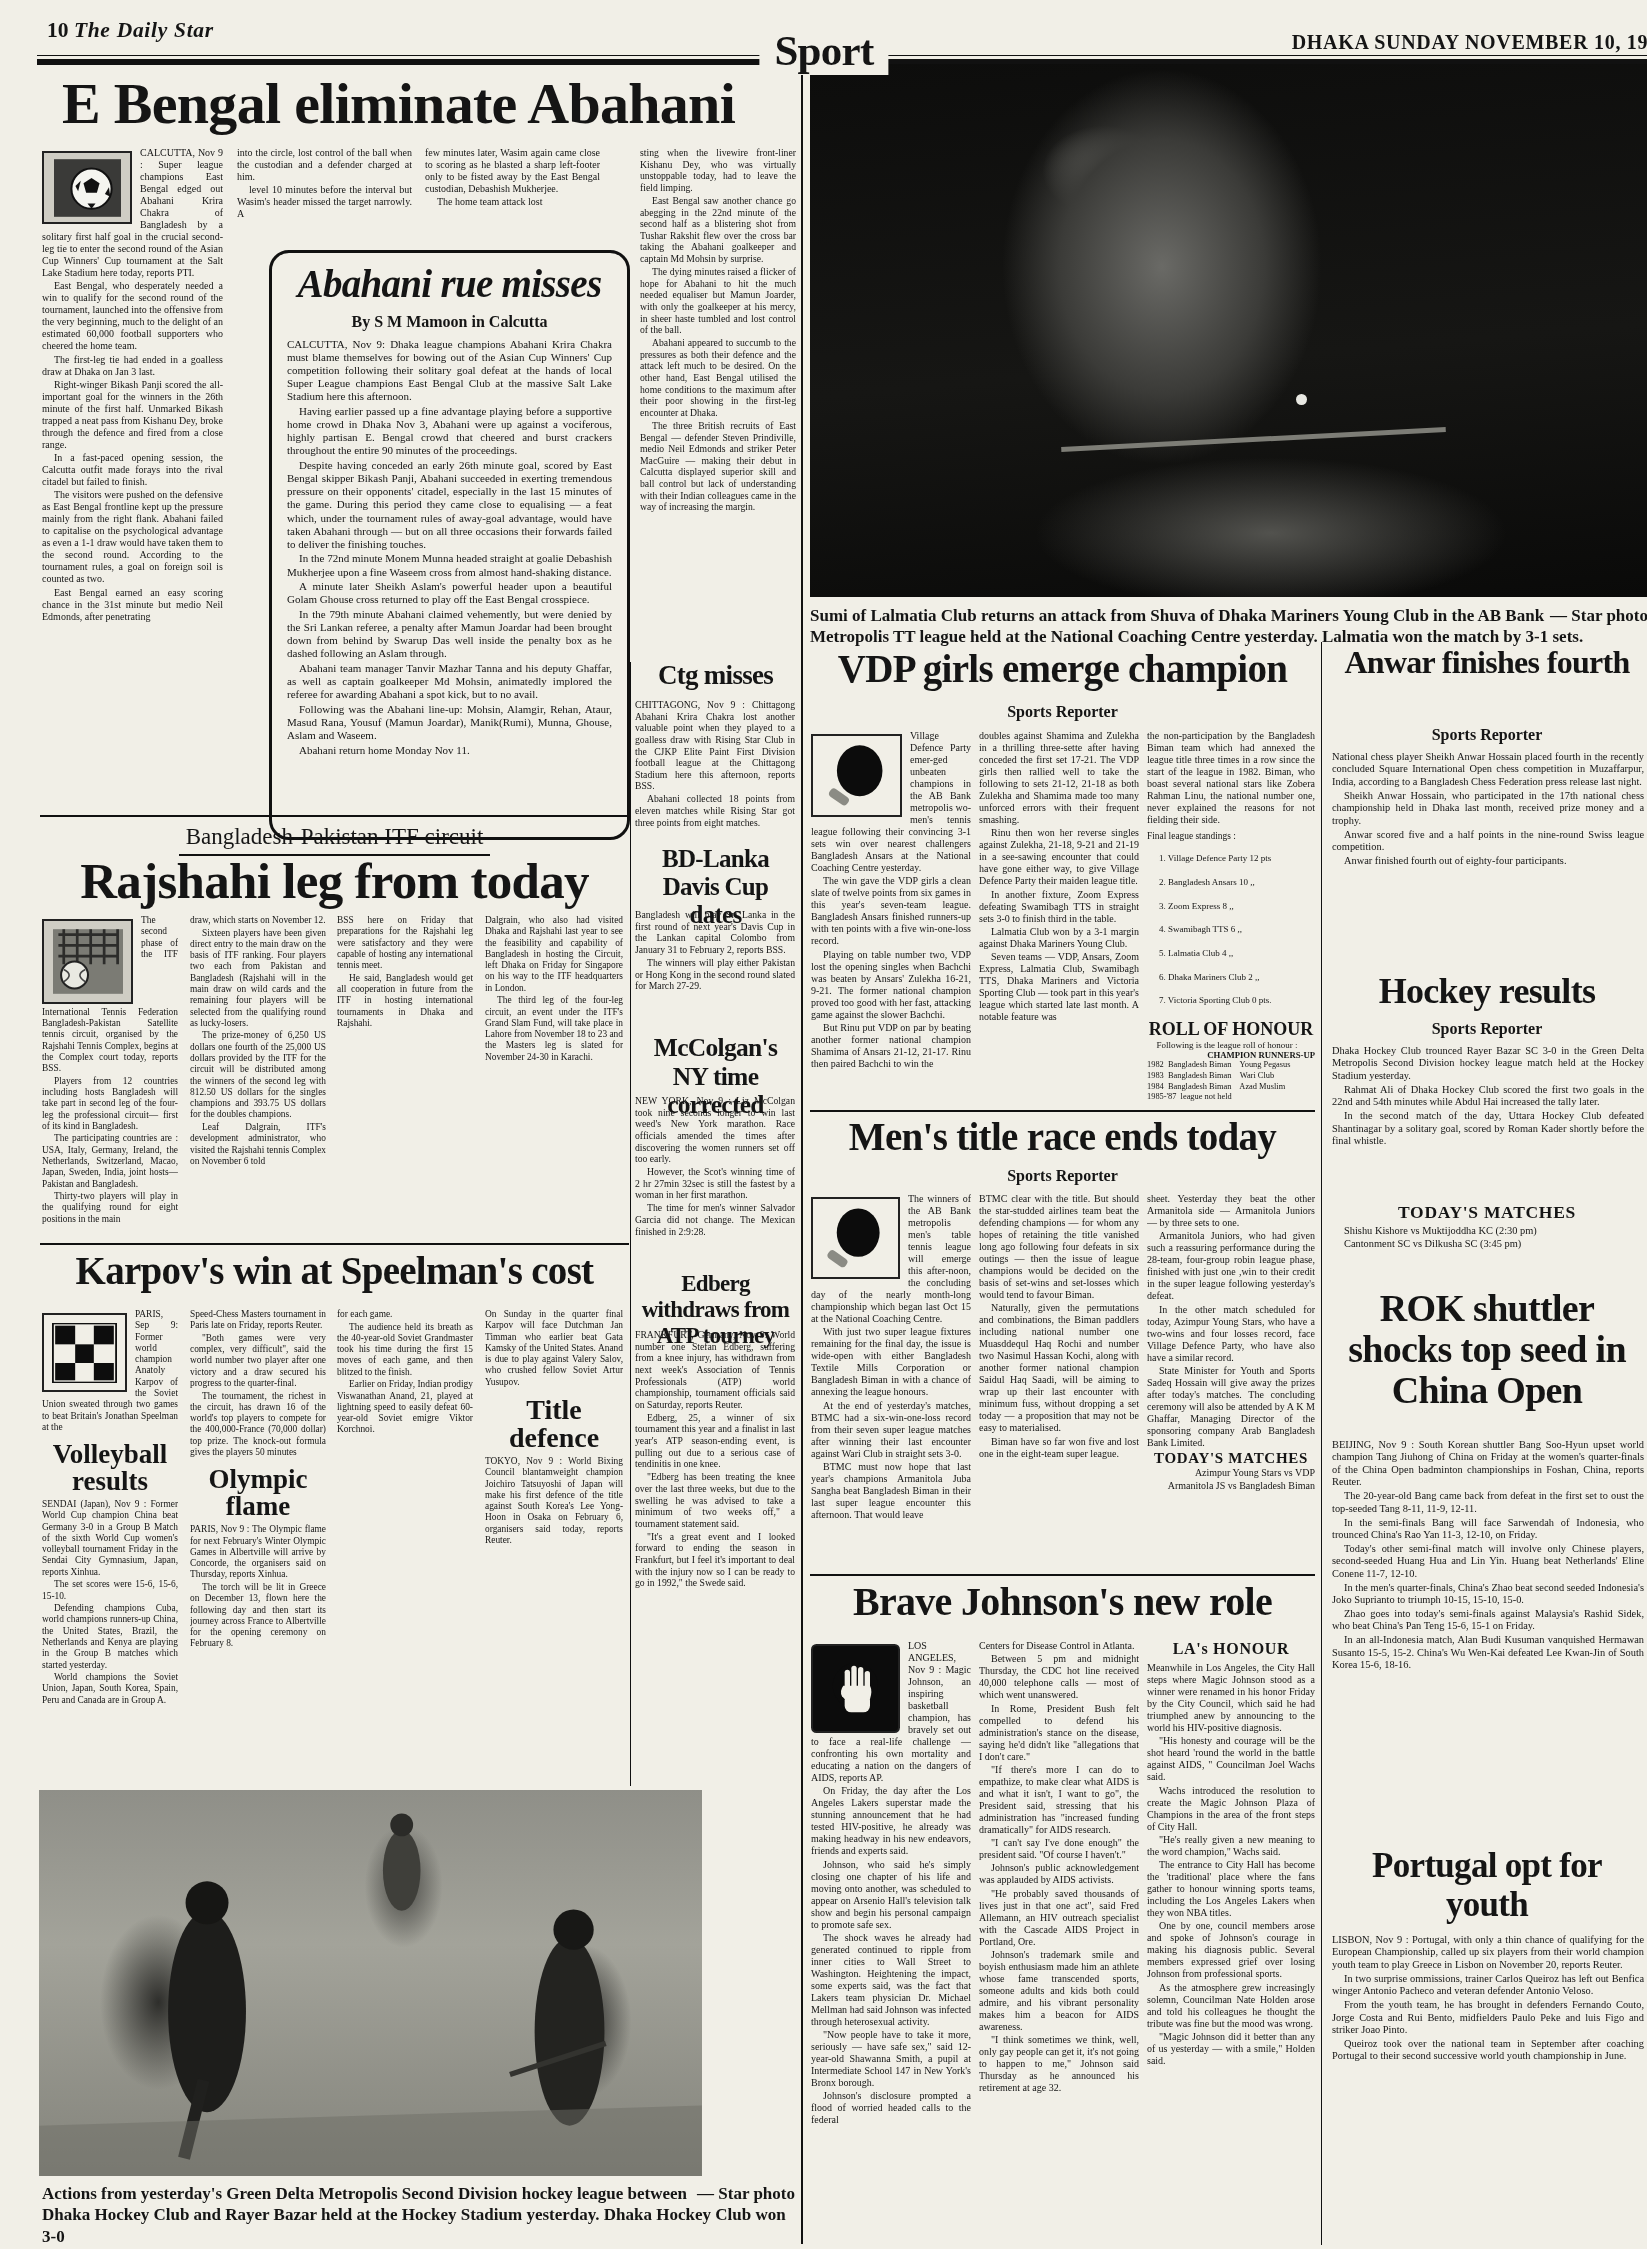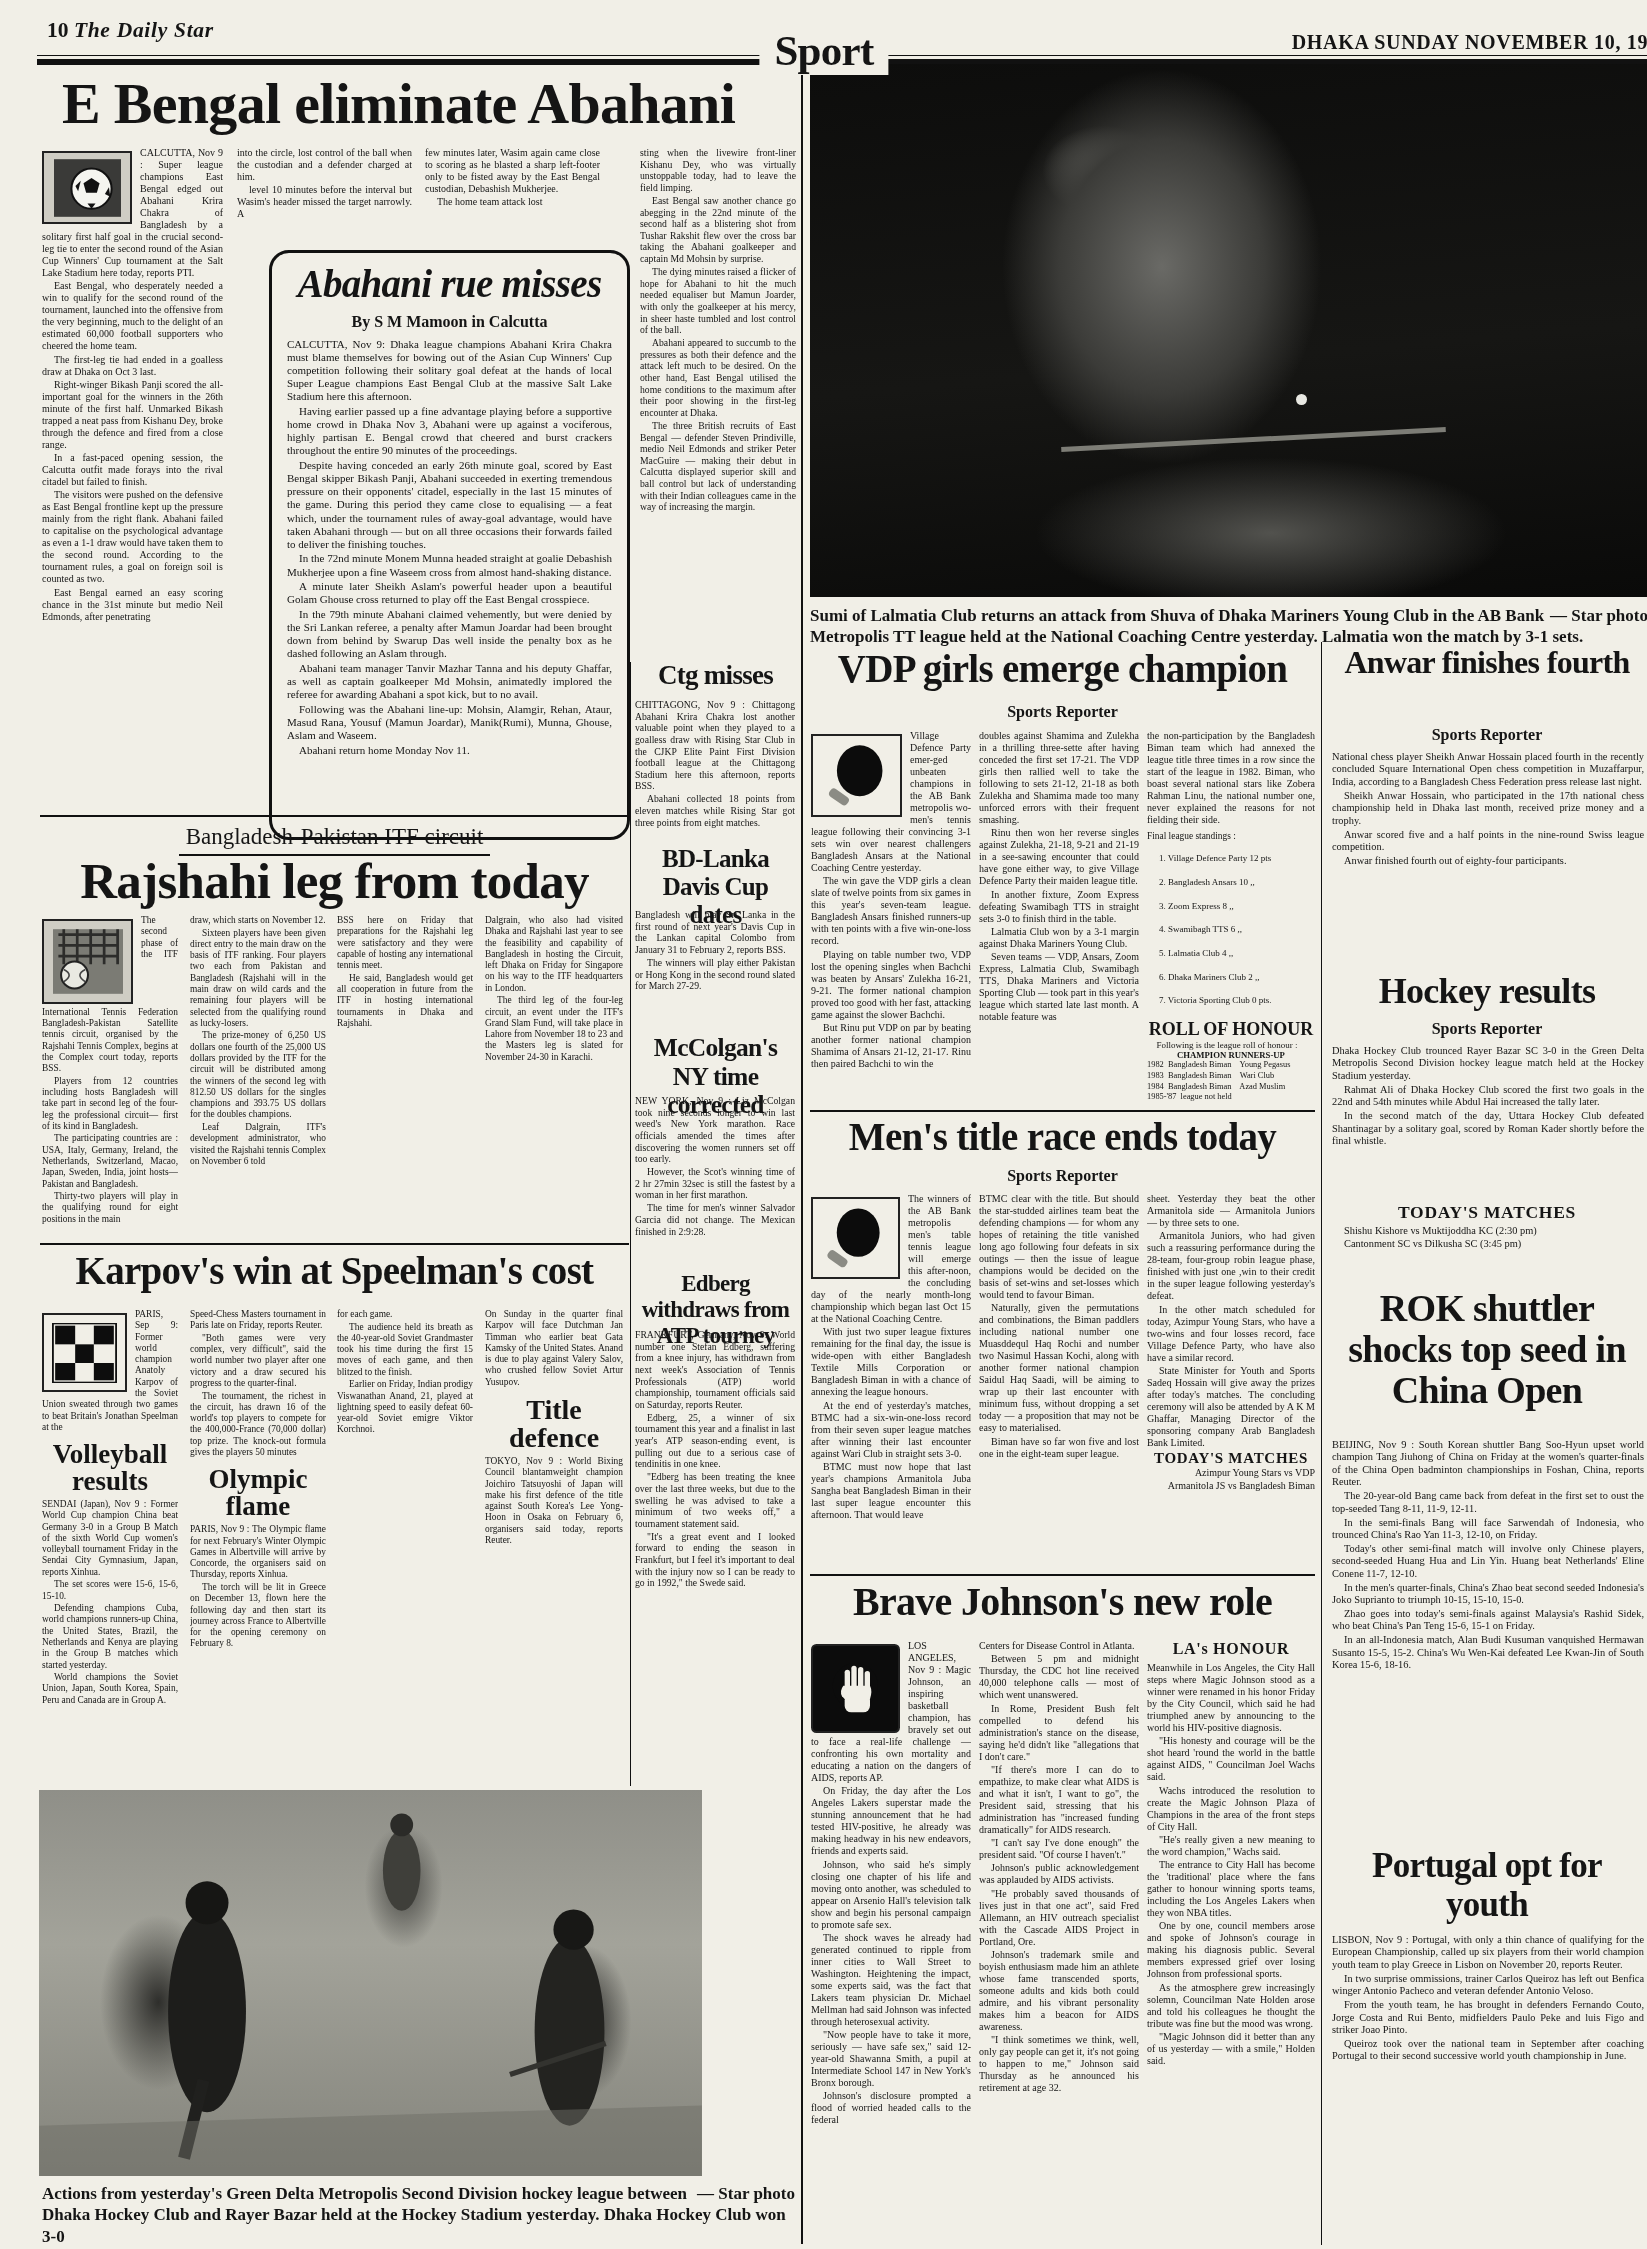--- a/index.html
+++ b/index.html
@@ -14,21 +14,21 @@
   .art-body p{margin:0 0 1.3px 0;text-indent:12px;}
   .art-body p:first-child{text-indent:0;}
   .kicker{font-size:23px;text-align:center;}
   .kicker span{display:inline-block;border-bottom:2.7px solid #111;padding:0 6.7px 4px;}
   .sr{font-size:16px;}
   .matches-label{font-weight:bold;text-align:center;font-size:17.5px;letter-spacing:0.7px;}
   .matches p{margin:0;text-indent:12px;line-height:1.25;}
   .standings p{margin:12px;text-indent:0;font-size:9px;line-height:1.3;}
   .roll p{margin:0;text-indent:0;font-size:8.4px;line-height:1.28;white-space:pre-wrap;}
   .roll-head{font-weight:bold;text-align:center;font-size:18px;}
-  .roll-cols{font-weight:bold;font-size:8.7px;text-align:center;}
+  .roll-cols{font-weight:bold;font-size:8.7px;text-align:right;}
   .cap{font-weight:bold;font-size:17px;line-height:1.25;}
   .credit{float:right;font-weight:bold;}
   .icon-box{float:left;border:2px solid #222;background:#cfcdc4;margin:4px 8px 2.7px 0;
             display:flex;align-items:center;justify-content:center;overflow:hidden;}
   .photo{position:absolute;overflow:hidden;}
   .subhead{font-weight:bold;text-align:center;line-height:1.0;margin:6.7px 0 4px;}
 </style>
 </head>
 <body>
 
@@ -52,21 +52,21 @@
         <circle cx="28" cy="22" r="15" fill="#f5f5f0" stroke="#111" stroke-width="1.5"></circle>
         <polygon points="28,14 34,18 32,25 24,25 22,18" fill="#111"></polygon>
         <polygon points="16,20 20,16 18,24" fill="#111"></polygon>
         <polygon points="38,26 41,21 42,28" fill="#111"></polygon>
         <polygon points="25,33 31,33 28,37" fill="#111"></polygon>
       </svg>
     </span>
     <div>
         <p>CALCUTTA, Nov 9 : Super league champions East Bengal edged out Abahani Krira Chakra of Bangladesh by a solitary first half goal in the crucial second-leg tie to enter the second round of the Asian Cup Winners' Cup tournament at the Salt Lake Stadium here today, reports PTI.</p>
         <p>East Bengal, who desperately needed a win to qualify for the second round of the tournament, launched into the offensive from the very beginning, much to the delight of an estimated 60,000 football supporters who cheered the home team.</p>
-        <p>The first-leg tie had ended in a goalless draw at Dhaka on Oct 3 last.</p>
+        <p>The first-leg tie had ended in a goalless draw at Dhaka on Jan 3 last.</p>
         <p>Right-winger Bikash Panji scored the all-important goal for the winners in the 26th minute of the first half. Unmarked Bikash trapped a neat pass from Kishanu Dey, broke through the defence and fired from a close range.</p>
         <p>In a fast-paced opening session, the Calcutta outfit made forays into the rival citadel but failed to finish.</p>
         <p>The visitors were pushed on the defensive as East Bengal frontline kept up the pressure mainly from the right flank. Abahani failed to capitalise on the psychological advantage as even a 1-1 draw would have taken them to the second round. According to the tournament rules, a goal on foreign soil is counted as two.</p>
         <p>East Bengal earned an easy scoring chance in the 31st minute but medio Neil Edmonds, after penetrating</p>
       </div>
   </div>
   <div class="abs art-body" style="left:237px;top:147px;width:175px;height:99px;font-size:10px;">
       <p>into the circle, lost control of the ball when the custodian and a defender charged at him.</p>
       <p>level 10 minutes before the interval but Wasim's header missed the target narrowly. A</p>
     </div>

